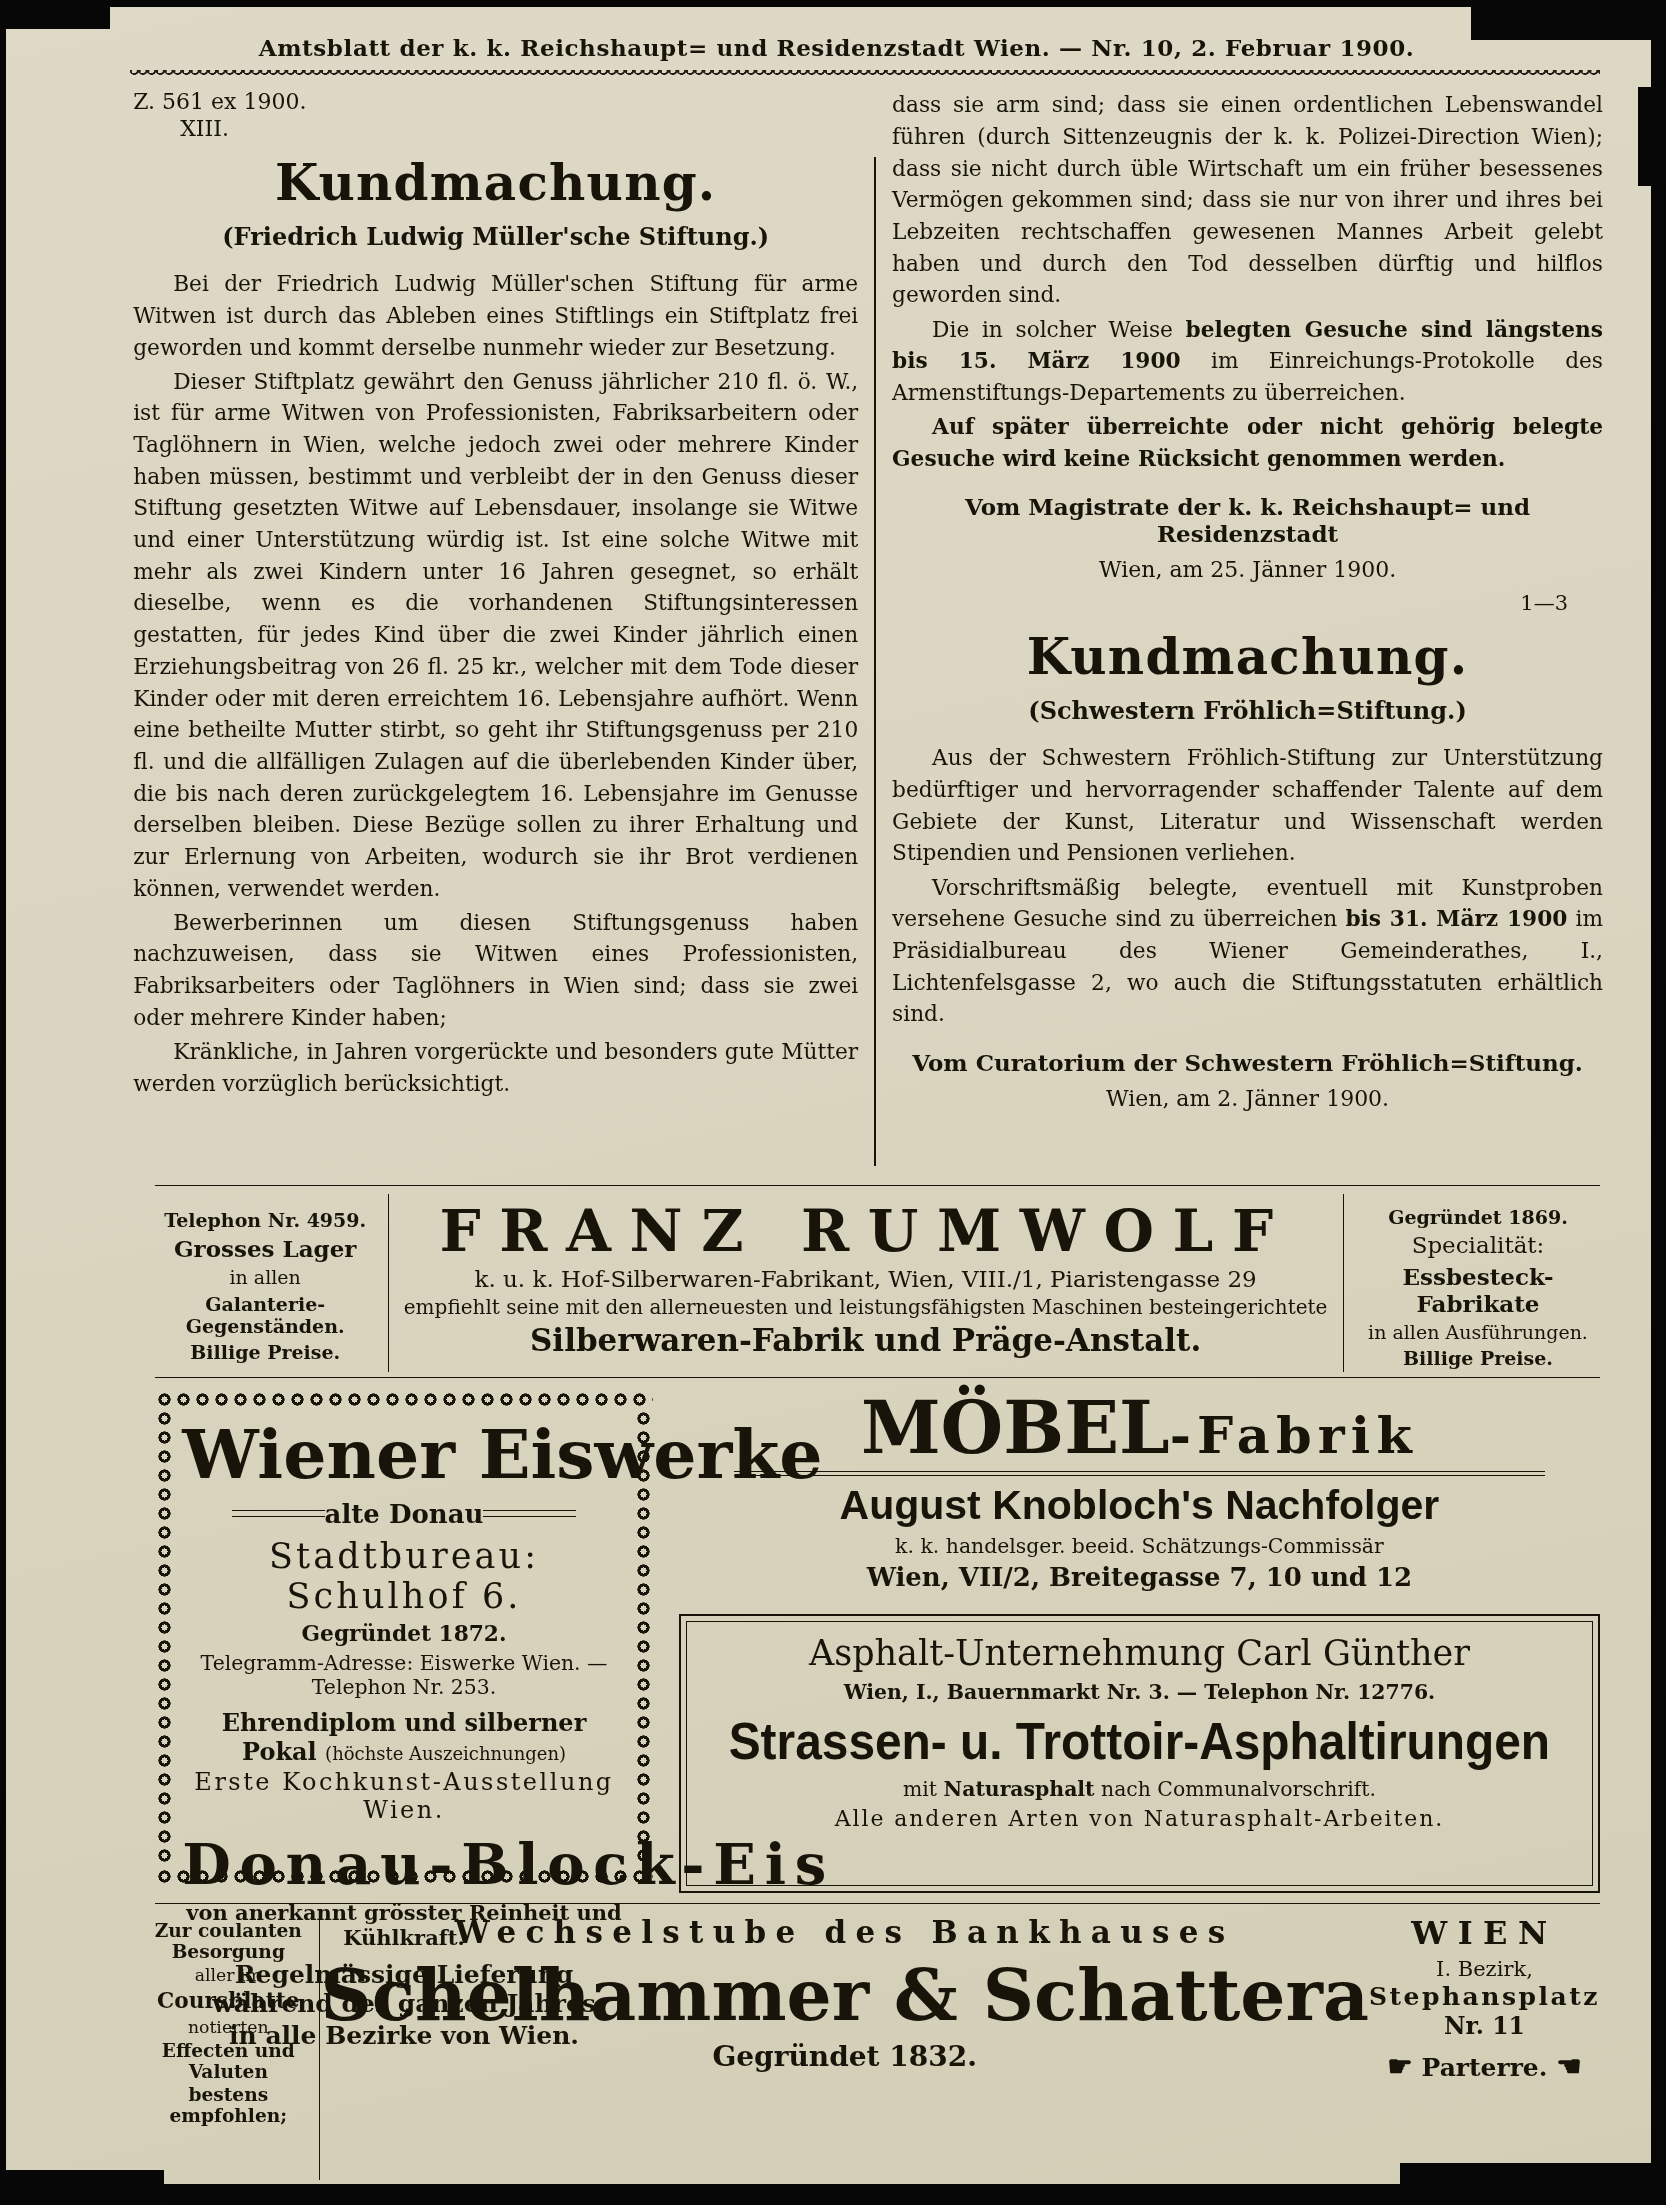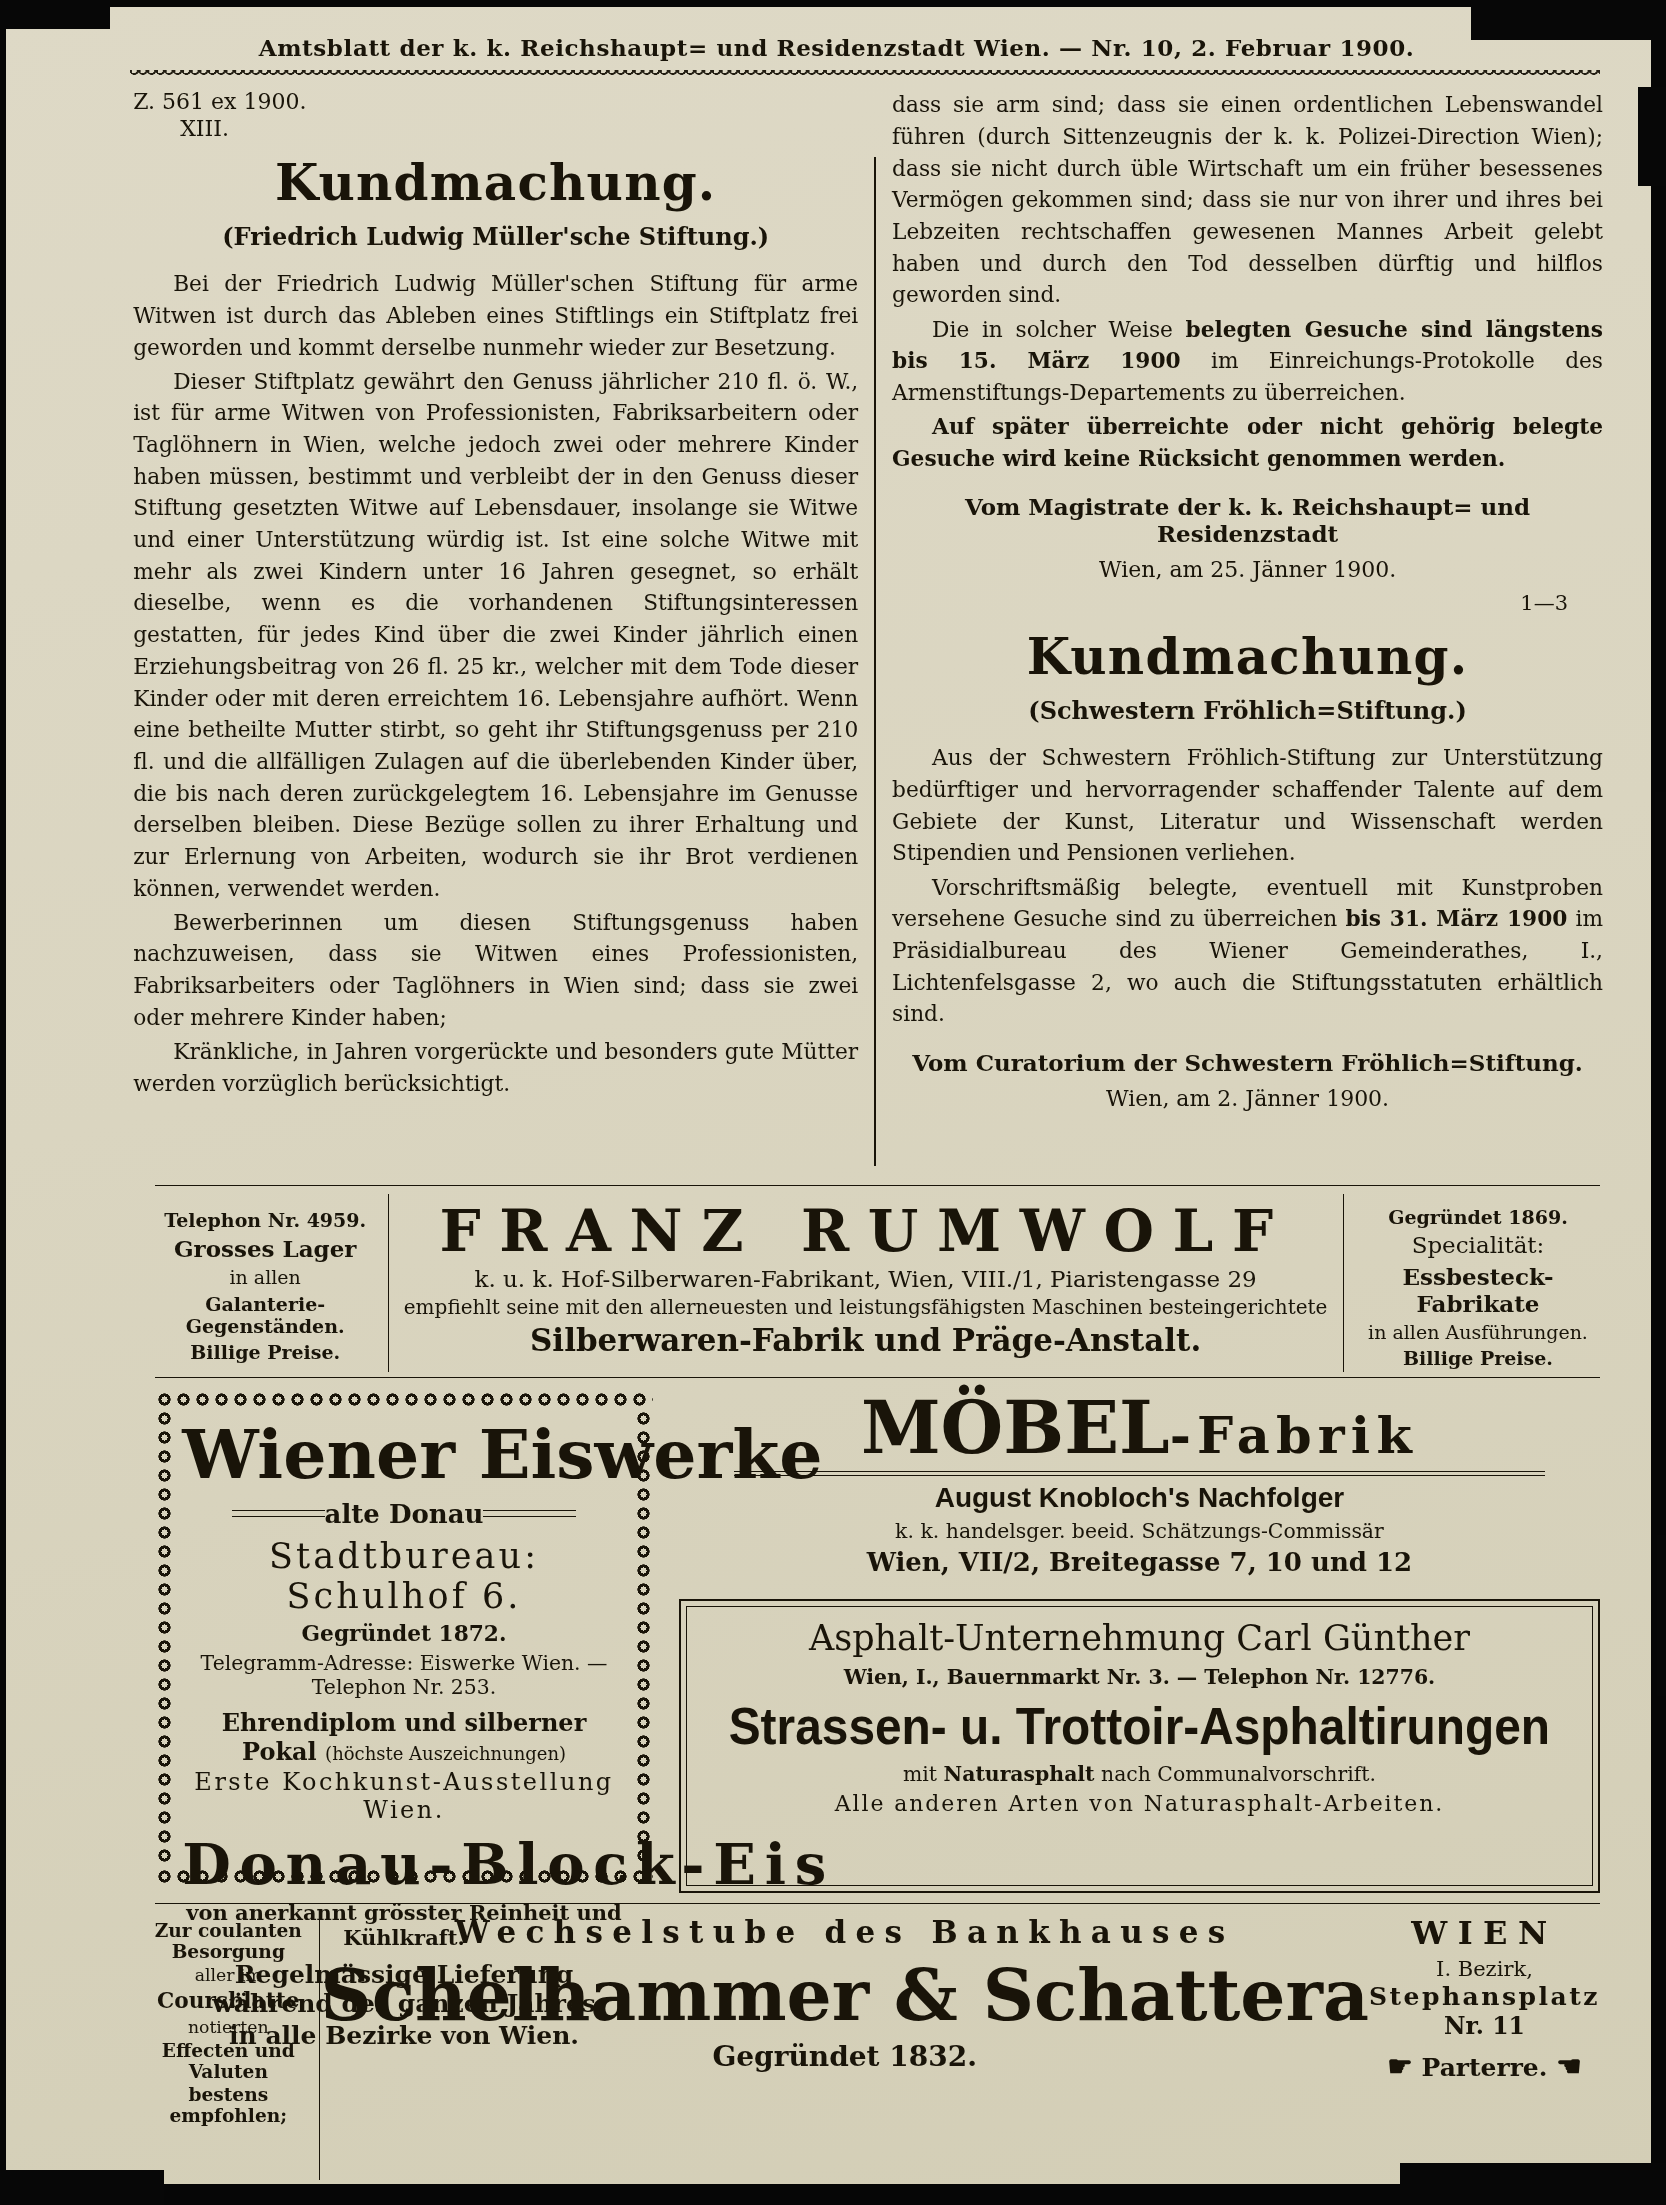--- a/index.html
+++ b/index.html
@@ -78,21 +78,21 @@
   .eis-prod{font-size:56px;font-weight:bold;letter-spacing:8.7px;margin:5px 0 3.7px;white-space:nowrap;}
   .eis-l6{font-size:21px;font-weight:bold;margin:0 0 10px;}
   .eis-l7{font-size:25px;font-weight:bold;margin:0;}
   .eis-l8{font-size:25px;font-weight:bold;margin:2.5px 0 0;}
 
   .row2-right{flex:1;display:flex;flex-direction:column;}
   .moebel{text-align:center;}
   .mo-title{font-size:72px;font-weight:bold;margin:0;line-height:1.05;white-space:nowrap;}
   .mo-suffix{font-size:51px;letter-spacing:6.2px;}
   .mo-rule{width:88%;margin:5px auto 6.2px;border-top:1.9px solid #191409;border-bottom:0.6px solid #191409;height:3.1px;}
-  .mo-name{font-size:28px;font-weight:bold;font-family:"Liberation Sans",sans-serif;margin:0 0 5px;white-space:nowrap;}
+  .mo-name{font-size:41px;font-weight:bold;font-family:"Liberation Sans",sans-serif;margin:0 0 5px;white-space:nowrap;}
   .mo-l1{font-size:20.4px;margin:0 0 3.7px;}
   .mo-l2{font-size:26px;font-weight:bold;margin:0 0 5px;}
   .mo-l3{font-size:21px;margin:0;}
 
   .asphalt{margin-top:17.3px;border:2.5px solid #191409;padding:5px;flex:1;}
   .asphalt-inner{border:1.2px solid #191409;height:100%;box-sizing:border-box;text-align:center;padding:10px 6.2px 0;}
   .as-title{font-size:35px;margin:1.2px 0 6.2px;}
   .as-l1{font-size:20.4px;font-weight:bold;margin:0 0 7.4px;}
   .as-head{font-size:52px;font-weight:bold;font-family:"Liberation Sans",sans-serif;
            transform:scaleX(.92);transform-origin:center;margin:0 0 6.2px;white-space:nowrap;}

